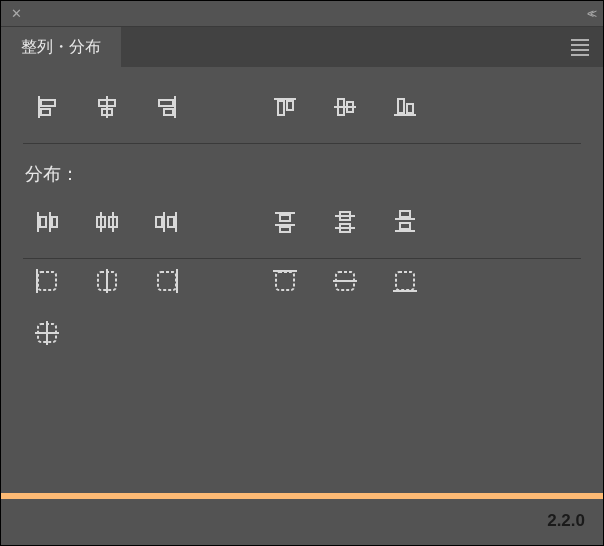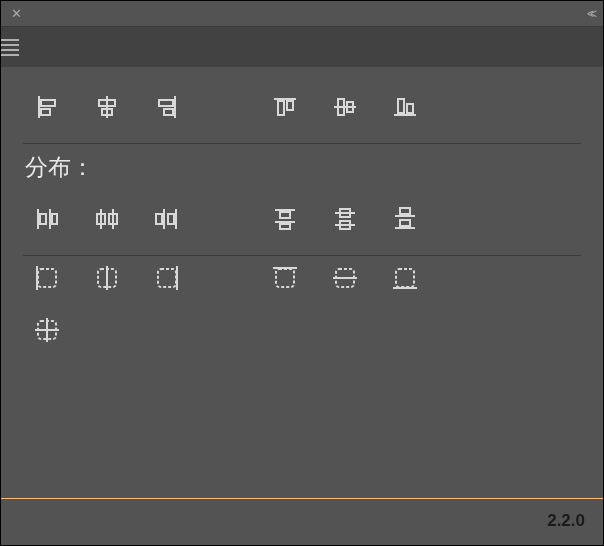--- a/index.html
+++ b/index.html
@@ -68,22 +68,22 @@
   background: #b0b0b0;
 }
 .content {
   flex: 1;
   padding: 0 24px;
   color: #e8e8e8;
   display: flex;
   flex-direction: column;
 }
 .section-title {
-  font-size: 23px;
-  margin: 8px 0 14px 0;
+  font-size: 18px;
+  margin: 18px 0 14px 0;
 }
 .icon-row {
   display: flex;
   align-items: center;
   gap: 28px;
   padding: 6px 0 20px 6px;
 }
 .gap {
   width: 30px;
 }
@@ -100,34 +100,37 @@
   justify-content: center;
   cursor: pointer;
 }
 .btn svg { display: block; }
 .footer {
   padding: 12px 18px 14px;
   text-align: right;
   font-size: 17px;
   font-weight: bold;
   color: #1a1a1a;
-  border-top: 1px solid #fdba74;
+  border-top: 6px solid #fdba74;
 }
 </style>
 </head>
 <body>
 
 <div class="panel">
 
   <div class="title-bar">
     <div class="close-x">✕</div>
     <div class="collapse-arrows">&lt;&lt;</div>
   </div>
 
   <div class="tab-row">
+    <div class="tab">
+      <span>整列・分布</span>
+    </div>
     <div class="menu-icon">
       <span></span>
         <span></span>
         <span></span>
         <span></span>
     </div>
   </div>
 
   <div class="content">
 

